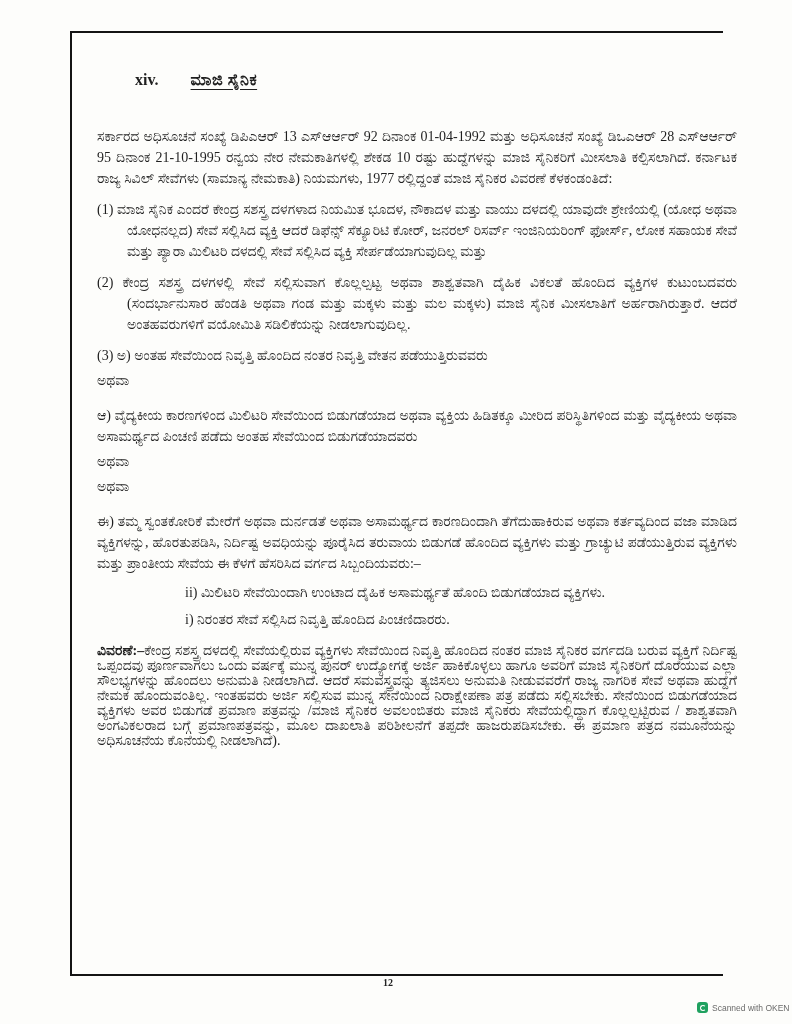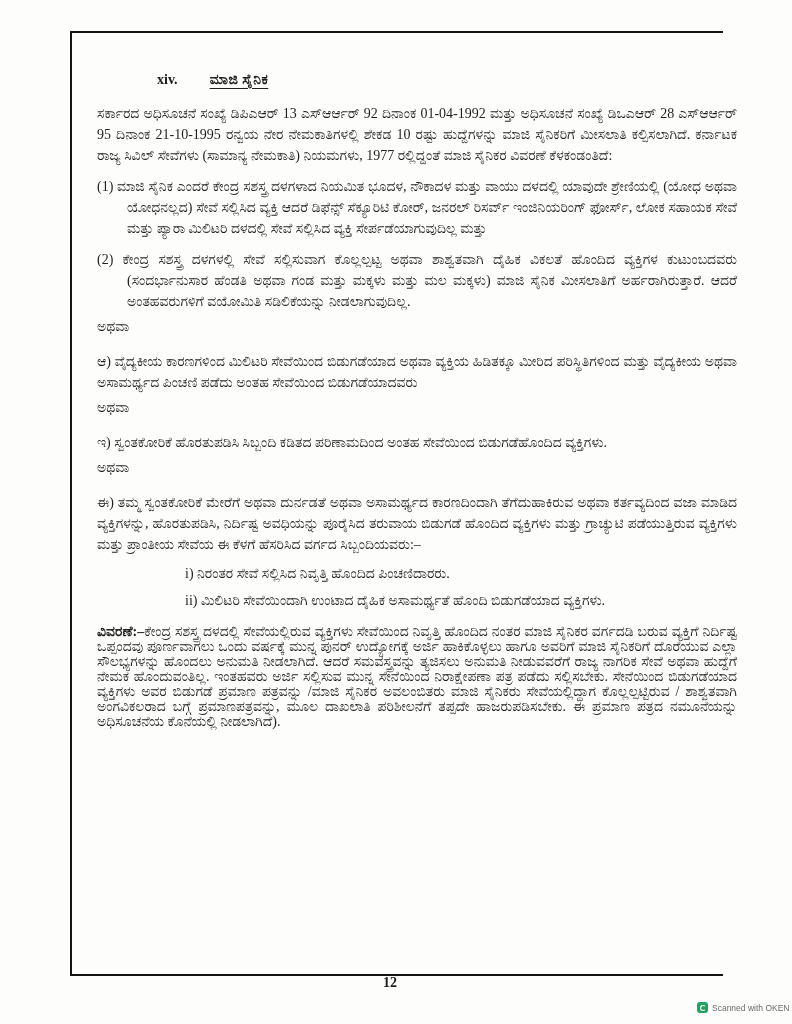--- a/index.html
+++ b/index.html
@@ -18,33 +18,33 @@
     position:absolute;left:70px;top:31px;width:651px;height:941px;
     border-left:2px solid #141414;
     border-top:2px solid #141414;
     border-bottom:2px solid #141414;
   }
   .content{
     position:absolute;left:97px;top:31px;width:640px;
     font-size:14px;line-height:21px;
   }
   .heading{
-    margin:38px 0 0 60px;
-    font-size:14px;font-weight:bold;line-height:22px;
+    margin:38px 0 0 38px;
+    font-size:16px;font-weight:bold;line-height:22px;
   }
   .heading .idx{margin-right:32px;}
   .heading .ttl{
     text-decoration:underline;
     text-underline-offset:4px;
     letter-spacing:0.5px;
   }
   p{margin:0;}
   .para{
     text-align:justify;
-    margin-top:12px;
+    margin-top:35px;
   }
   .clause{
     text-align:justify;
     margin-top:10px;
     padding-left:30px;
     text-indent:-30px;
   }
   .lettered{
     text-align:justify;
     margin-top:14px;
@@ -63,21 +63,21 @@
   }
   .expl{
     text-align:justify;
     margin-top:12px;
     line-height:15px;
   }
   .expl-label{font-weight:bold;}
   .marker{white-space:nowrap;}
   .page-number{
     position:absolute;left:383px;top:975px;
-    font-size:14px;font-weight:bold;line-height:15px;
+    font-size:10px;font-weight:bold;line-height:15px;
     color:#222;
   }
   .credit{
     position:absolute;left:697px;top:1002px;
     display:flex;align-items:center;gap:4px;
     font-family:"Liberation Sans","DejaVu Sans",sans-serif;
     font-size:8.5px;color:#6b6b6b;white-space:nowrap;
   }
   .oken-icon{
     position:relative;
@@ -103,36 +103,36 @@
     <div class="heading">
       <span class="idx">xiv.</span><span class="ttl">ಮಾಜಿ ಸೈನಿಕ</span>
     </div>
 
     <p class="para">ಸರ್ಕಾರದ ಅಧಿಸೂಚನೆ ಸಂಖ್ಯೆ ಡಿಪಿಎಆರ್ 13 ಎಸ್ಆರ್ಆರ್ 92 ದಿನಾಂಕ 01-04-1992 ಮತ್ತು ಅಧಿಸೂಚನೆ ಸಂಖ್ಯೆ ಡಿಒಎಆರ್ 28 ಎಸ್ಆರ್ಆರ್ 95 ದಿನಾಂಕ 21-10-1995 ರನ್ವಯ ನೇರ ನೇಮಕಾತಿಗಳಲ್ಲಿ ಶೇಕಡ 10 ರಷ್ಟು ಹುದ್ದೆಗಳನ್ನು ಮಾಜಿ ಸೈನಿಕರಿಗೆ ಮೀಸಲಾತಿ ಕಲ್ಪಿಸಲಾಗಿದೆ. ಕರ್ನಾಟಕ ರಾಜ್ಯ ಸಿವಿಲ್ ಸೇವೆಗಳು (ಸಾಮಾನ್ಯ ನೇಮಕಾತಿ) ನಿಯಮಗಳು, 1977 ರಲ್ಲಿದ್ದಂತೆ ಮಾಜಿ ಸೈನಿಕರ ವಿವರಣೆ ಕೆಳಕಂಡಂತಿದೆ:</p>
 
     <p class="clause"><span class="marker">(1)</span> <span>ಮಾಜಿ ಸೈನಿಕ ಎಂದರೆ ಕೇಂದ್ರ ಸಶಸ್ತ್ರ ದಳಗಳಾದ ನಿಯಮಿತ ಭೂದಳ, ನೌಕಾದಳ ಮತ್ತು ವಾಯು ದಳದಲ್ಲಿ ಯಾವುದೇ ಶ್ರೇಣಿಯಲ್ಲಿ (ಯೋಧ ಅಥವಾ ಯೋಧನಲ್ಲದ) ಸೇವೆ ಸಲ್ಲಿಸಿದ ವ್ಯಕ್ತಿ ಆದರೆ ಡಿಫೆನ್ಸ್ ಸೆಕ್ಯೂರಿಟಿ ಕೋರ್, ಜನರಲ್ ರಿಸರ್ವ್ ಇಂಜಿನಿಯರಿಂಗ್ ಫೋರ್ಸ್, ಲೋಕ ಸಹಾಯಕ ಸೇವೆ ಮತ್ತು ಪ್ಯಾರಾ ಮಿಲಿಟರಿ ದಳದಲ್ಲಿ ಸೇವೆ ಸಲ್ಲಿಸಿದ ವ್ಯಕ್ತಿ ಸೇರ್ಪಡೆಯಾಗುವುದಿಲ್ಲ ಮತ್ತು</span></p>
 
     <p class="clause"><span class="marker">(2)</span> <span>ಕೇಂದ್ರ ಸಶಸ್ತ್ರ ದಳಗಳಲ್ಲಿ ಸೇವೆ ಸಲ್ಲಿಸುವಾಗ ಕೊಲ್ಲಲ್ಪಟ್ಟ ಅಥವಾ ಶಾಶ್ವತವಾಗಿ ದೈಹಿಕ ವಿಕಲತೆ ಹೊಂದಿದ ವ್ಯಕ್ತಿಗಳ ಕುಟುಂಬದವರು (ಸಂದರ್ಭಾನುಸಾರ ಹೆಂಡತಿ ಅಥವಾ ಗಂಡ ಮತ್ತು ಮಕ್ಕಳು ಮತ್ತು ಮಲ ಮಕ್ಕಳು) ಮಾಜಿ ಸೈನಿಕ ಮೀಸಲಾತಿಗೆ ಅರ್ಹರಾಗಿರುತ್ತಾರೆ. ಆದರೆ ಅಂತಹವರುಗಳಿಗೆ ವಯೋಮಿತಿ ಸಡಿಲಿಕೆಯನ್ನು ನೀಡಲಾಗುವುದಿಲ್ಲ.</span></p>
 
+    <p class="clause"><span class="marker">(3) ಅ)</span> <span>ಅಂತಹ ಸೇವೆಯಿಂದ ನಿವೃತ್ತಿ ಹೊಂದಿದ ನಂತರ ನಿವೃತ್ತಿ ವೇತನ ಪಡೆಯುತ್ತಿರುವವರು</span></p>
 
     <p class="or">ಅಥವಾ</p>
 
     <p class="lettered"><span class="marker">ಆ)</span> <span>ವೈದ್ಯಕೀಯ ಕಾರಣಗಳಿಂದ ಮಿಲಿಟರಿ ಸೇವೆಯಿಂದ ಬಿಡುಗಡೆಯಾದ ಅಥವಾ ವ್ಯಕ್ತಿಯ ಹಿಡಿತಕ್ಕೂ ಮೀರಿದ ಪರಿಸ್ಥಿತಿಗಳಿಂದ ಮತ್ತು ವೈದ್ಯಕೀಯ ಅಥವಾ ಅಸಾಮರ್ಥ್ಯದ ಪಿಂಚಣಿ ಪಡೆದು ಅಂತಹ ಸೇವೆಯಿಂದ ಬಿಡುಗಡೆಯಾದವರು</span></p>
 
     <p class="or">ಅಥವಾ</p>
 
-    <p class="lettered"><span class="marker">ಇ)</span> <span>ಸ್ವಂತಕೋರಿಕೆ ಹೊರತುಪಡಿಸಿ ಸಿಬ್ಬಂದಿ ಕಡಿತದ ಪರಿಣಾಮದಿಂದ ಅಂತಹ ಸೇವೆಯಿಂದ ಬಿಡುಗಡೆಹೊಂದಿದ ವ್ಯಕ್ತಿಗಳು.</span></p>
 
     <p class="or">ಅಥವಾ</p>
 
     <p class="lettered"><span class="marker">ಈ)</span> <span>ತಮ್ಮ ಸ್ವಂತಕೋರಿಕೆ ಮೇರೆಗೆ ಅಥವಾ ದುರ್ನಡತೆ ಅಥವಾ ಅಸಾಮರ್ಥ್ಯದ ಕಾರಣದಿಂದಾಗಿ ತೆಗೆದುಹಾಕಿರುವ ಅಥವಾ ಕರ್ತವ್ಯದಿಂದ ವಜಾ ಮಾಡಿದ ವ್ಯಕ್ತಿಗಳನ್ನು, ಹೊರತುಪಡಿಸಿ, ನಿರ್ದಿಷ್ಟ ಅವಧಿಯನ್ನು ಪೂರೈಸಿದ ತರುವಾಯ ಬಿಡುಗಡೆ ಹೊಂದಿದ ವ್ಯಕ್ತಿಗಳು ಮತ್ತು ಗ್ರಾಚ್ಯುಟಿ ಪಡೆಯುತ್ತಿರುವ ವ್ಯಕ್ತಿಗಳು ಮತ್ತು ಪ್ರಾಂತೀಯ ಸೇವೆಯ ಈ ಕೆಳಗೆ ಹೆಸರಿಸಿದ ವರ್ಗದ ಸಿಬ್ಬಂದಿಯವರು:–</span></p>
 
     <div class="roman">
+      <p class="ritem"><span class="marker">ii)</span> <span>ಮಿಲಿಟರಿ ಸೇವೆಯಿಂದಾಗಿ ಉಂಟಾದ ದೈಹಿಕ ಅಸಾಮರ್ಥ್ಯತೆ ಹೊಂದಿ ಬಿಡುಗಡೆಯಾದ ವ್ಯಕ್ತಿಗಳು.</span></p>
       <p class="ritem"><span class="marker">i)</span> <span>ನಿರಂತರ ಸೇವೆ ಸಲ್ಲಿಸಿದ ನಿವೃತ್ತಿ ಹೊಂದಿದ ಪಿಂಚಣಿದಾರರು.</span></p>
-      <p class="ritem"><span class="marker">ii)</span> <span>ಮಿಲಿಟರಿ ಸೇವೆಯಿಂದಾಗಿ ಉಂಟಾದ ದೈಹಿಕ ಅಸಾಮರ್ಥ್ಯತೆ ಹೊಂದಿ ಬಿಡುಗಡೆಯಾದ ವ್ಯಕ್ತಿಗಳು.</span></p>
     </div>
 
     <p class="expl"><span class="expl-label">ವಿವರಣೆ:–</span><span>ಕೇಂದ್ರ ಸಶಸ್ತ್ರ ದಳದಲ್ಲಿ ಸೇವೆಯಲ್ಲಿರುವ ವ್ಯಕ್ತಿಗಳು ಸೇವೆಯಿಂದ ನಿವೃತ್ತಿ ಹೊಂದಿದ ನಂತರ ಮಾಜಿ ಸೈನಿಕರ ವರ್ಗದಡಿ ಬರುವ ವ್ಯಕ್ತಿಗೆ ನಿರ್ದಿಷ್ಟ ಒಪ್ಪಂದವು ಪೂರ್ಣವಾಗಲು ಒಂದು ವರ್ಷಕ್ಕೆ ಮುನ್ನ ಪುನರ್ ಉದ್ಯೋಗಕ್ಕೆ ಅರ್ಜಿ ಹಾಕಿಕೊಳ್ಳಲು ಹಾಗೂ ಅವರಿಗೆ ಮಾಜಿ ಸೈನಿಕರಿಗೆ ದೊರೆಯುವ ಎಲ್ಲಾ ಸೌಲಭ್ಯಗಳನ್ನು ಹೊಂದಲು ಅನುಮತಿ ನೀಡಲಾಗಿದೆ. ಆದರೆ ಸಮವಸ್ತ್ರವನ್ನು ತ್ಯಜಿಸಲು ಅನುಮತಿ ನೀಡುವವರೆಗೆ ರಾಜ್ಯ ನಾಗರಿಕ ಸೇವೆ ಅಥವಾ ಹುದ್ದೆಗೆ ನೇಮಕ ಹೊಂದುವಂತಿಲ್ಲ. ಇಂತಹವರು ಅರ್ಜಿ ಸಲ್ಲಿಸುವ ಮುನ್ನ ಸೇನೆಯಿಂದ ನಿರಾಕ್ಷೇಪಣಾ ಪತ್ರ ಪಡೆದು ಸಲ್ಲಿಸಬೇಕು. ಸೇನೆಯಿಂದ ಬಿಡುಗಡೆಯಾದ ವ್ಯಕ್ತಿಗಳು ಅವರ ಬಿಡುಗಡೆ ಪ್ರಮಾಣ ಪತ್ರವನ್ನು /ಮಾಜಿ ಸೈನಿಕರ ಅವಲಂಬಿತರು ಮಾಜಿ ಸೈನಿಕರು ಸೇವೆಯಲ್ಲಿದ್ದಾಗ ಕೊಲ್ಲಲ್ಪಟ್ಟಿರುವ / ಶಾಶ್ವತವಾಗಿ ಅಂಗವಿಕಲರಾದ ಬಗ್ಗೆ ಪ್ರಮಾಣಪತ್ರವನ್ನು, ಮೂಲ ದಾಖಲಾತಿ ಪರಿಶೀಲನೆಗೆ ತಪ್ಪದೇ ಹಾಜರುಪಡಿಸಬೇಕು. ಈ ಪ್ರಮಾಣ ಪತ್ರದ ನಮೂನೆಯನ್ನು ಅಧಿಸೂಚನೆಯ ಕೊನೆಯಲ್ಲಿ ನೀಡಲಾಗಿದೆ).</span></p>
 
   </div>
 
   <div class="page-number">12</div>
 
   <div class="credit">
     <span class="oken-icon"></span>

